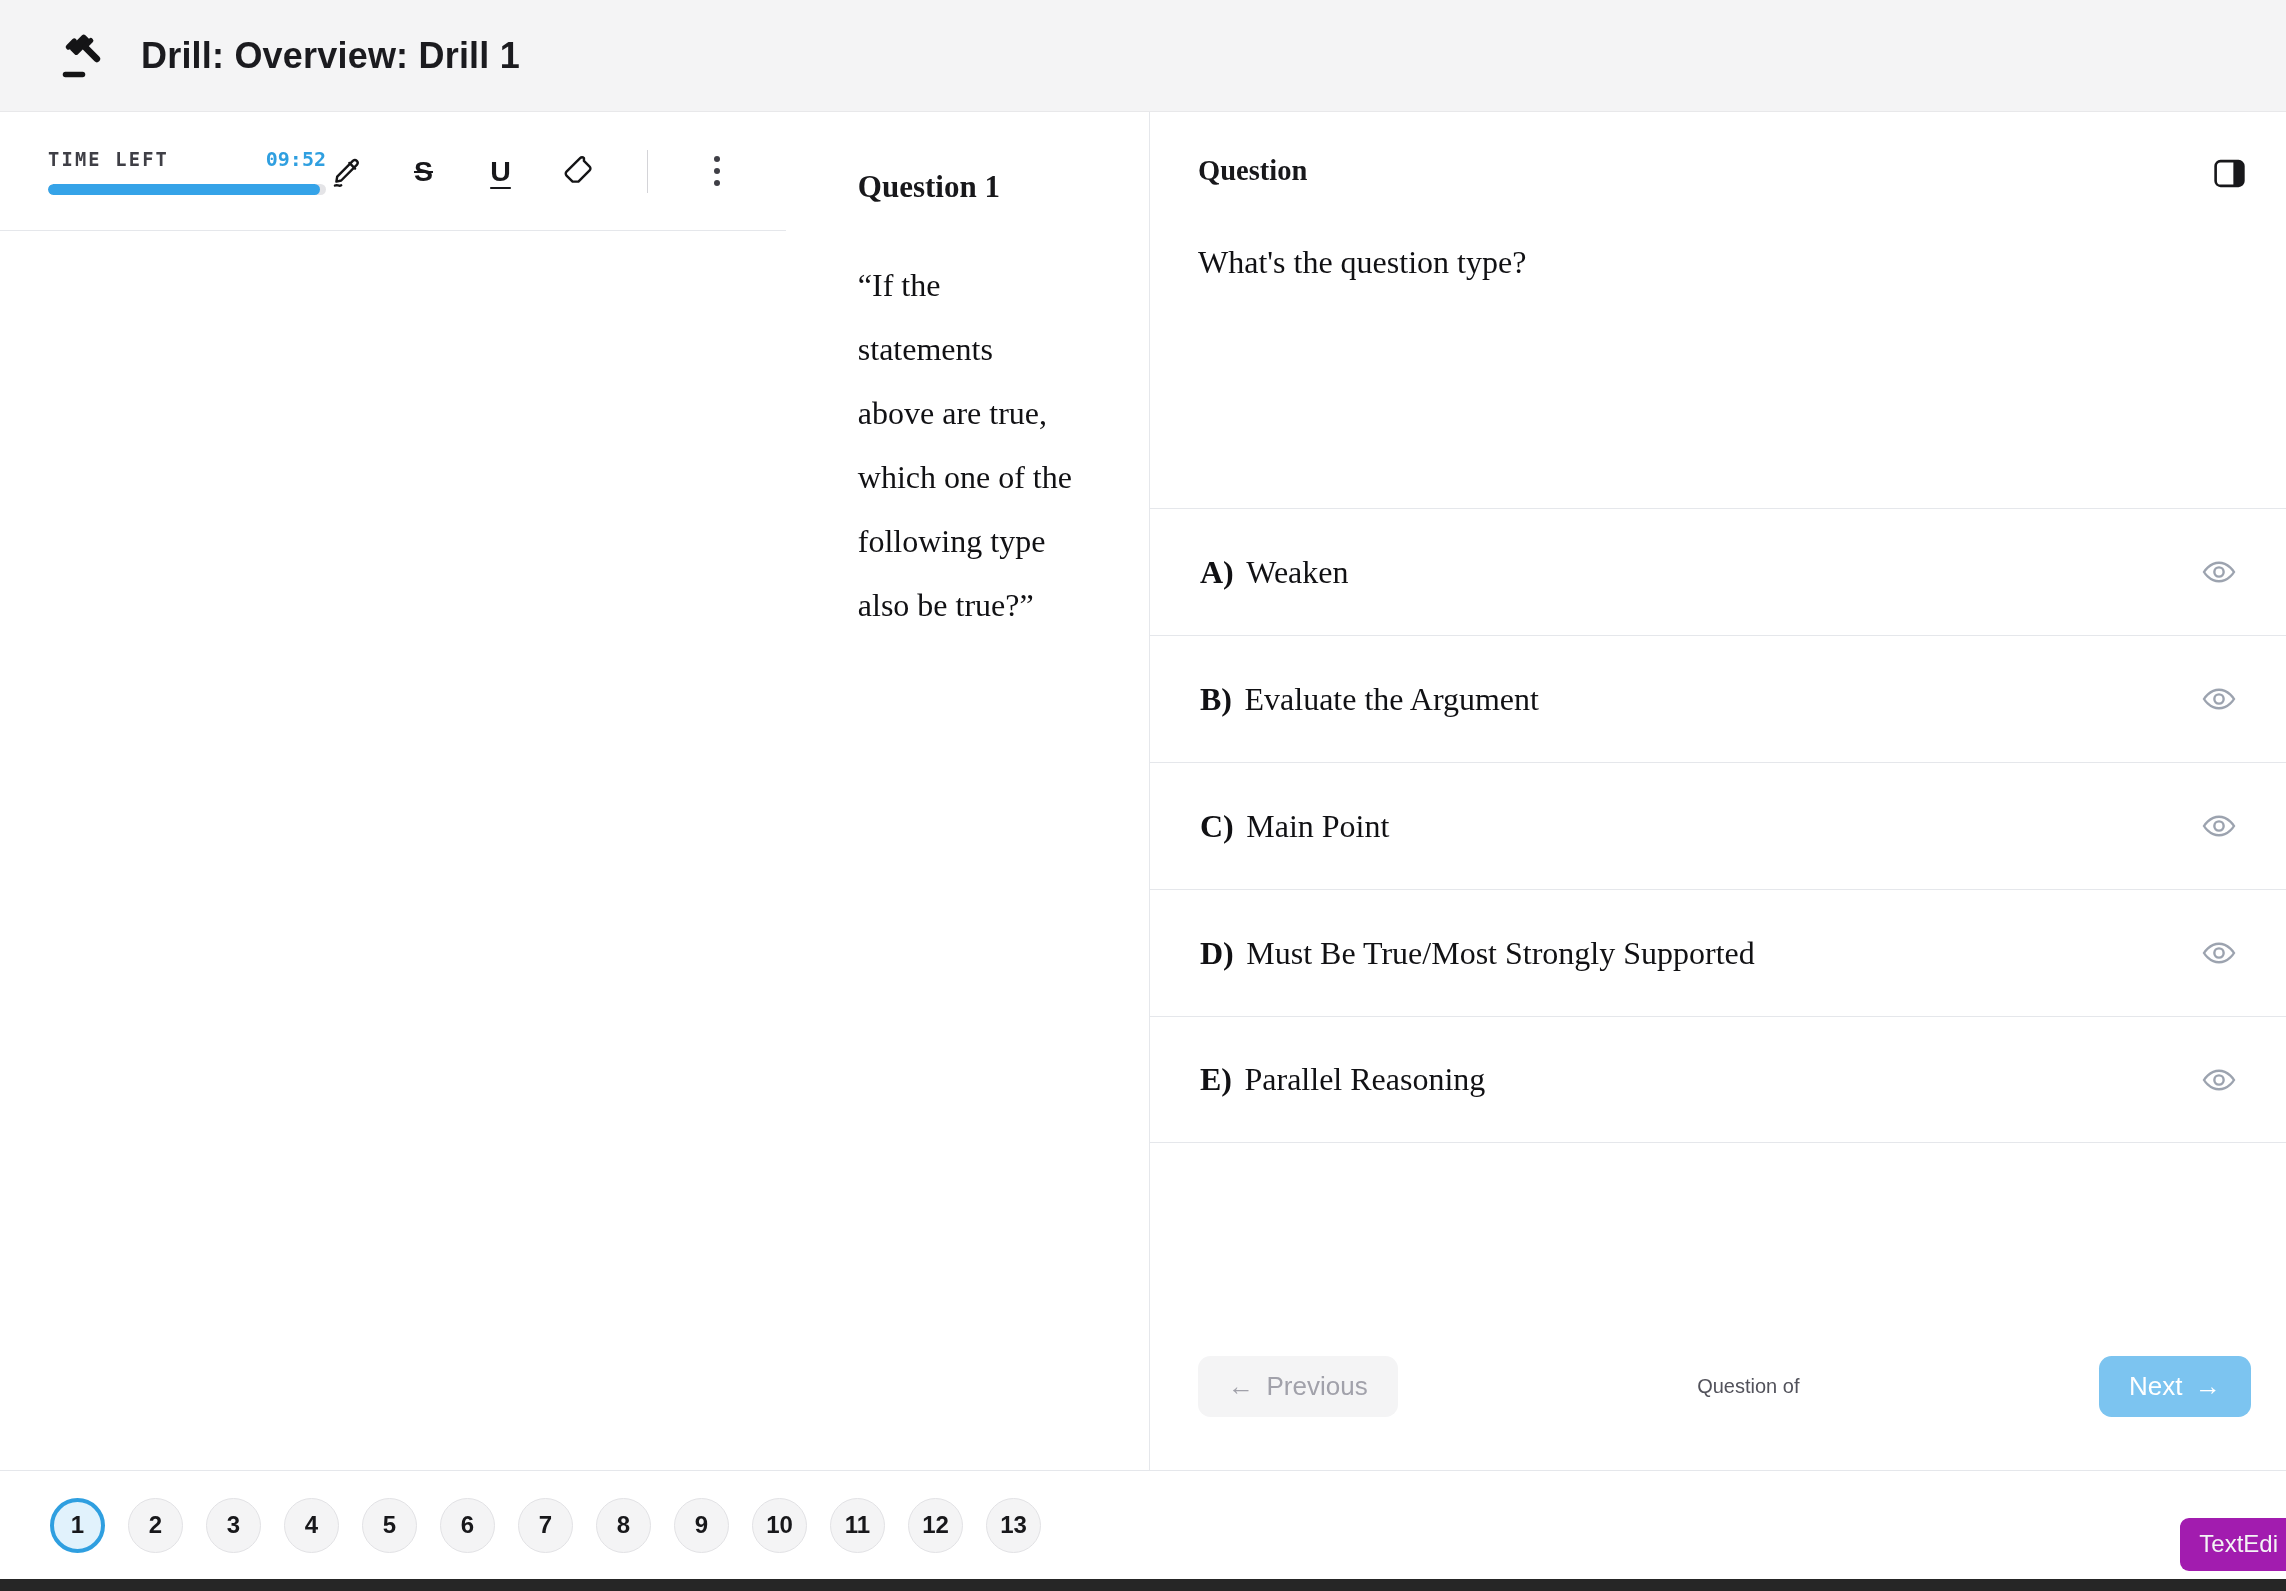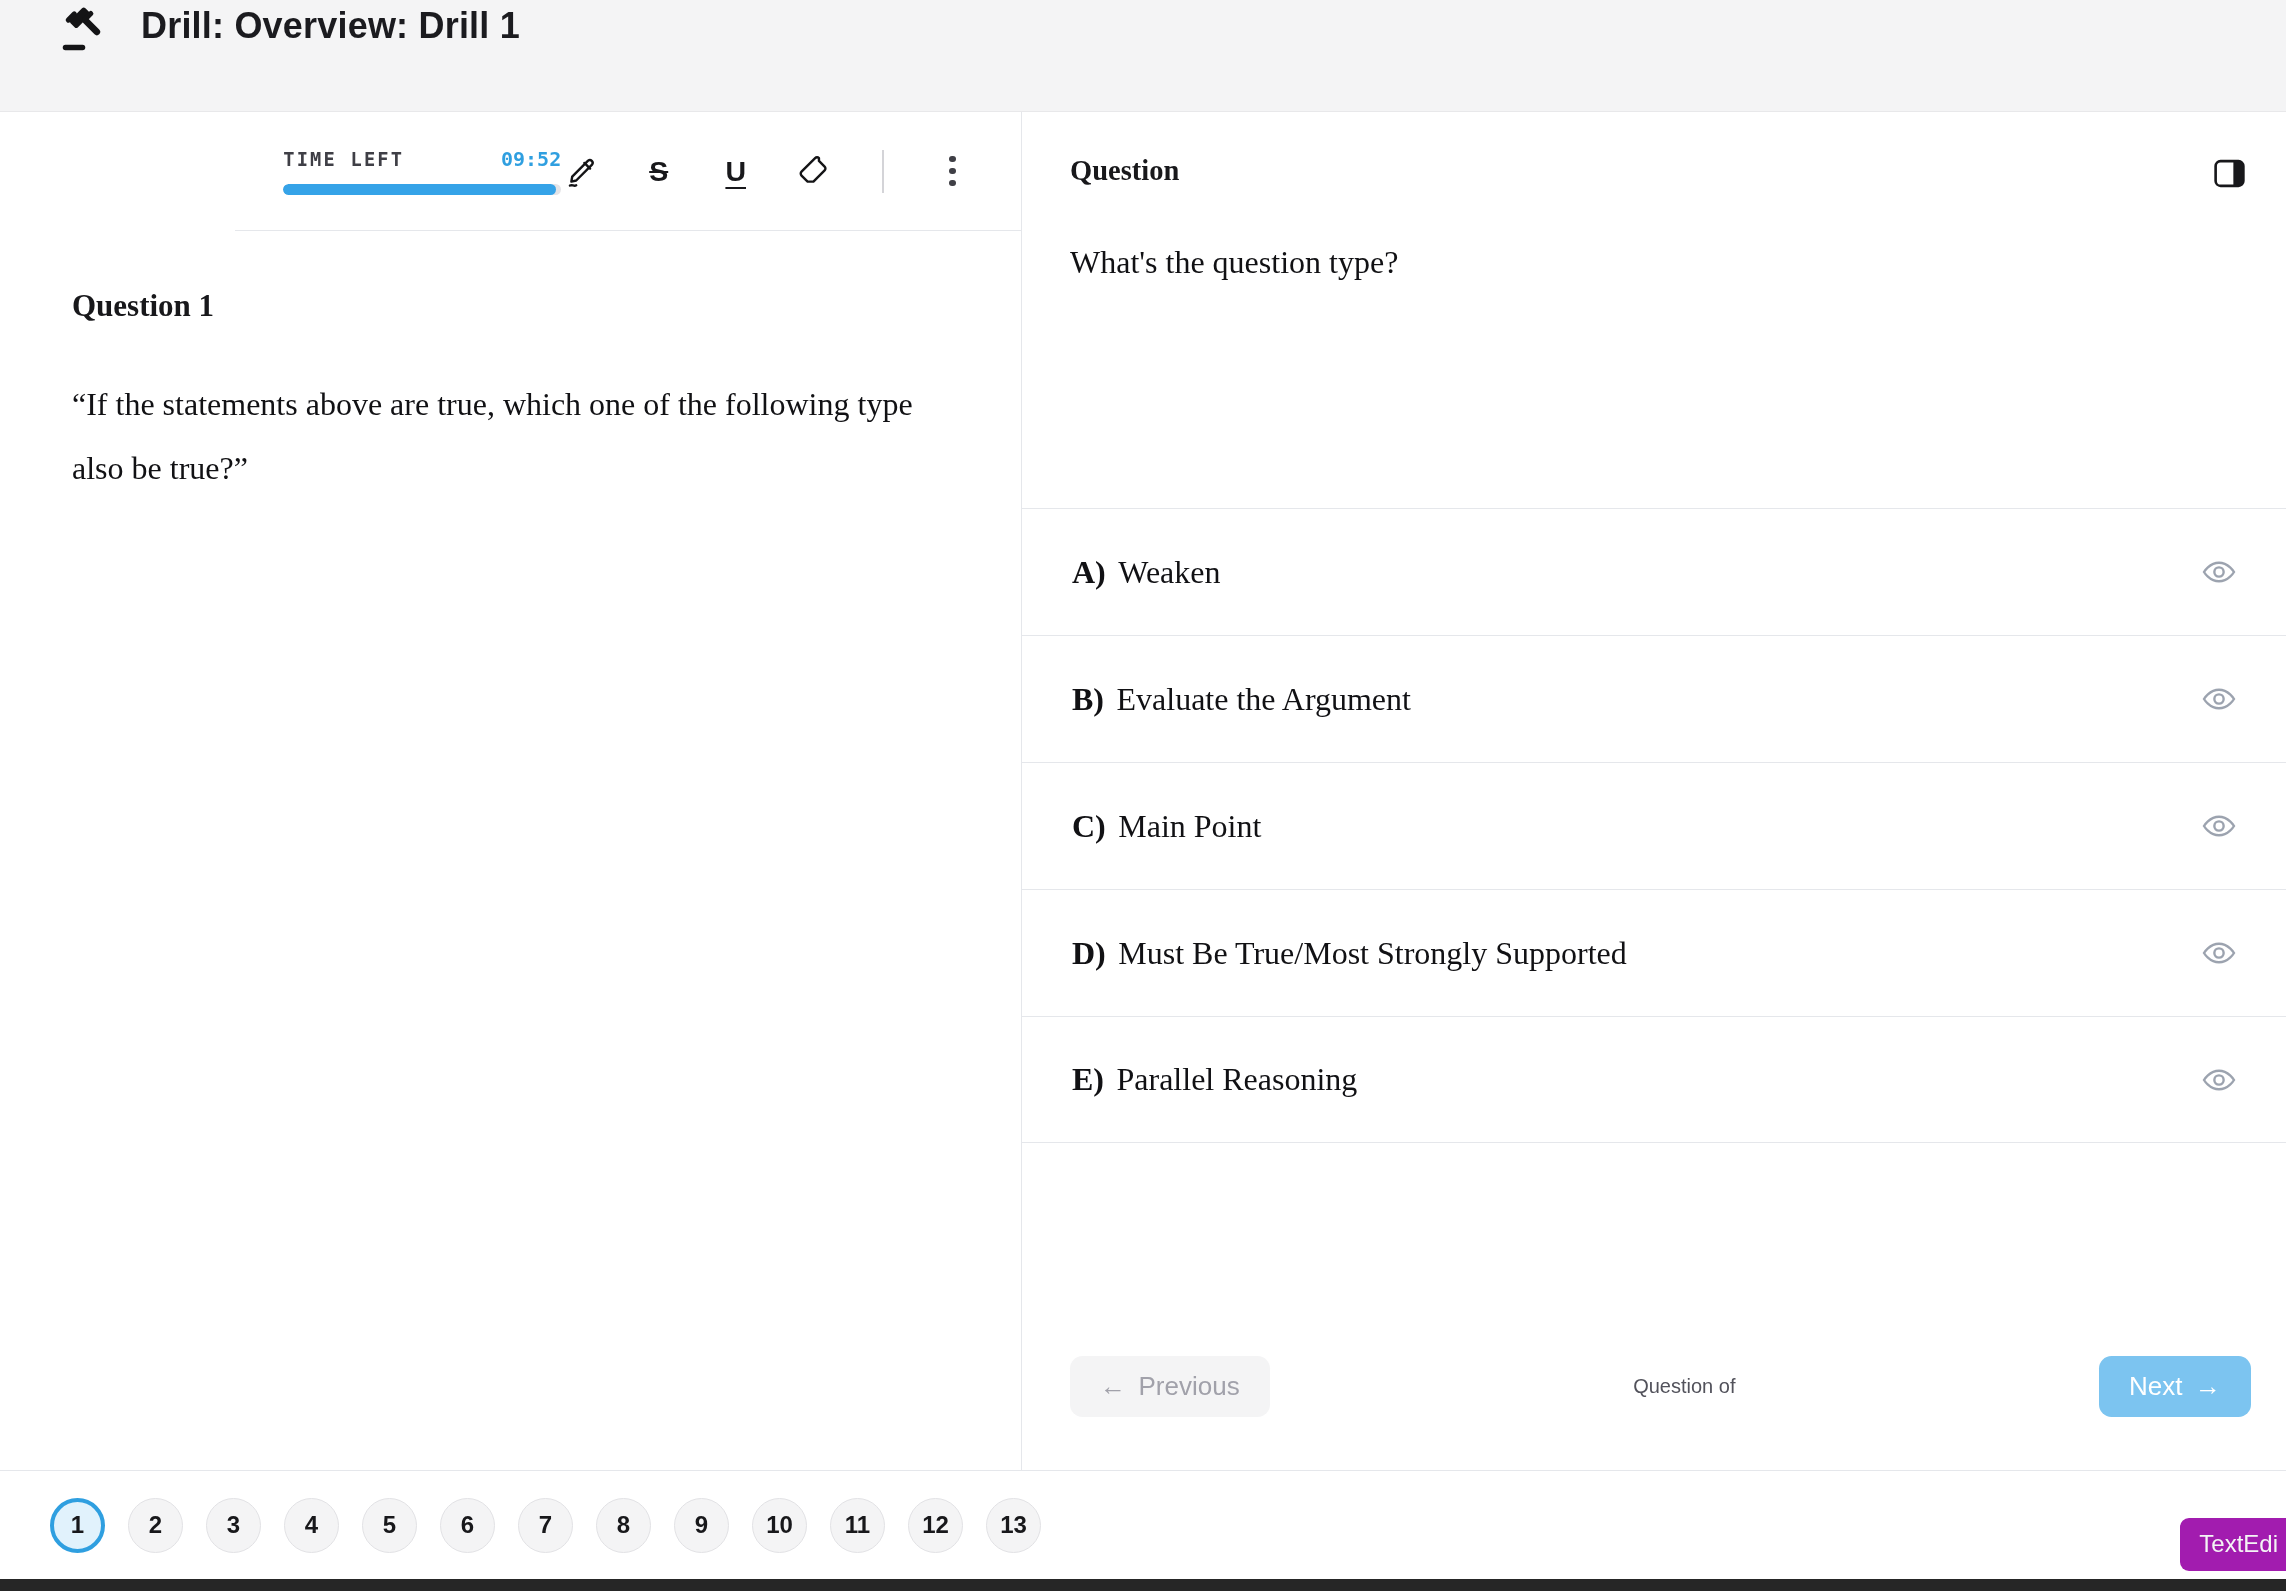--- a/index.html
+++ b/index.html
@@ -12,37 +12,36 @@
     position: relative;
   }
   .serif { font-family: "Liberation Serif", serif; }
   .mono  { font-family: "DejaVu Sans Mono", monospace; }
 
   
   .app-header {
     height: 112px;
     background: #f4f4f5;
     display: flex;
+    align-items: center;
     padding: 5px 59px;
     gap: 34px;
     border-bottom: 0.9px solid #e8e8ea;
   }
   .app-header .logo svg { width: 48px; height: 48px; display: block; }
   .app-title { font-size: 36px; font-weight: 800; color: #1b1b1f; letter-spacing: 0.2px; }
 
   
   .main { display: flex; height: 1358px; }
 
   .left-panel {
-    width: 1022px;
+    width: 1150px;
     border-right: 0.9px solid #e5e7eb;
     display: flex;
-    flex-direction: column;
     background: #fff;
-    align-items: flex-end;
   }
 
   
   .lp-toolbar {
     height: 119px;
     border-bottom: 0.9px solid #e5e7eb;
     display: flex;
     align-items: center;
     justify-content: space-between;
     padding: 0 48px 0 48px;

